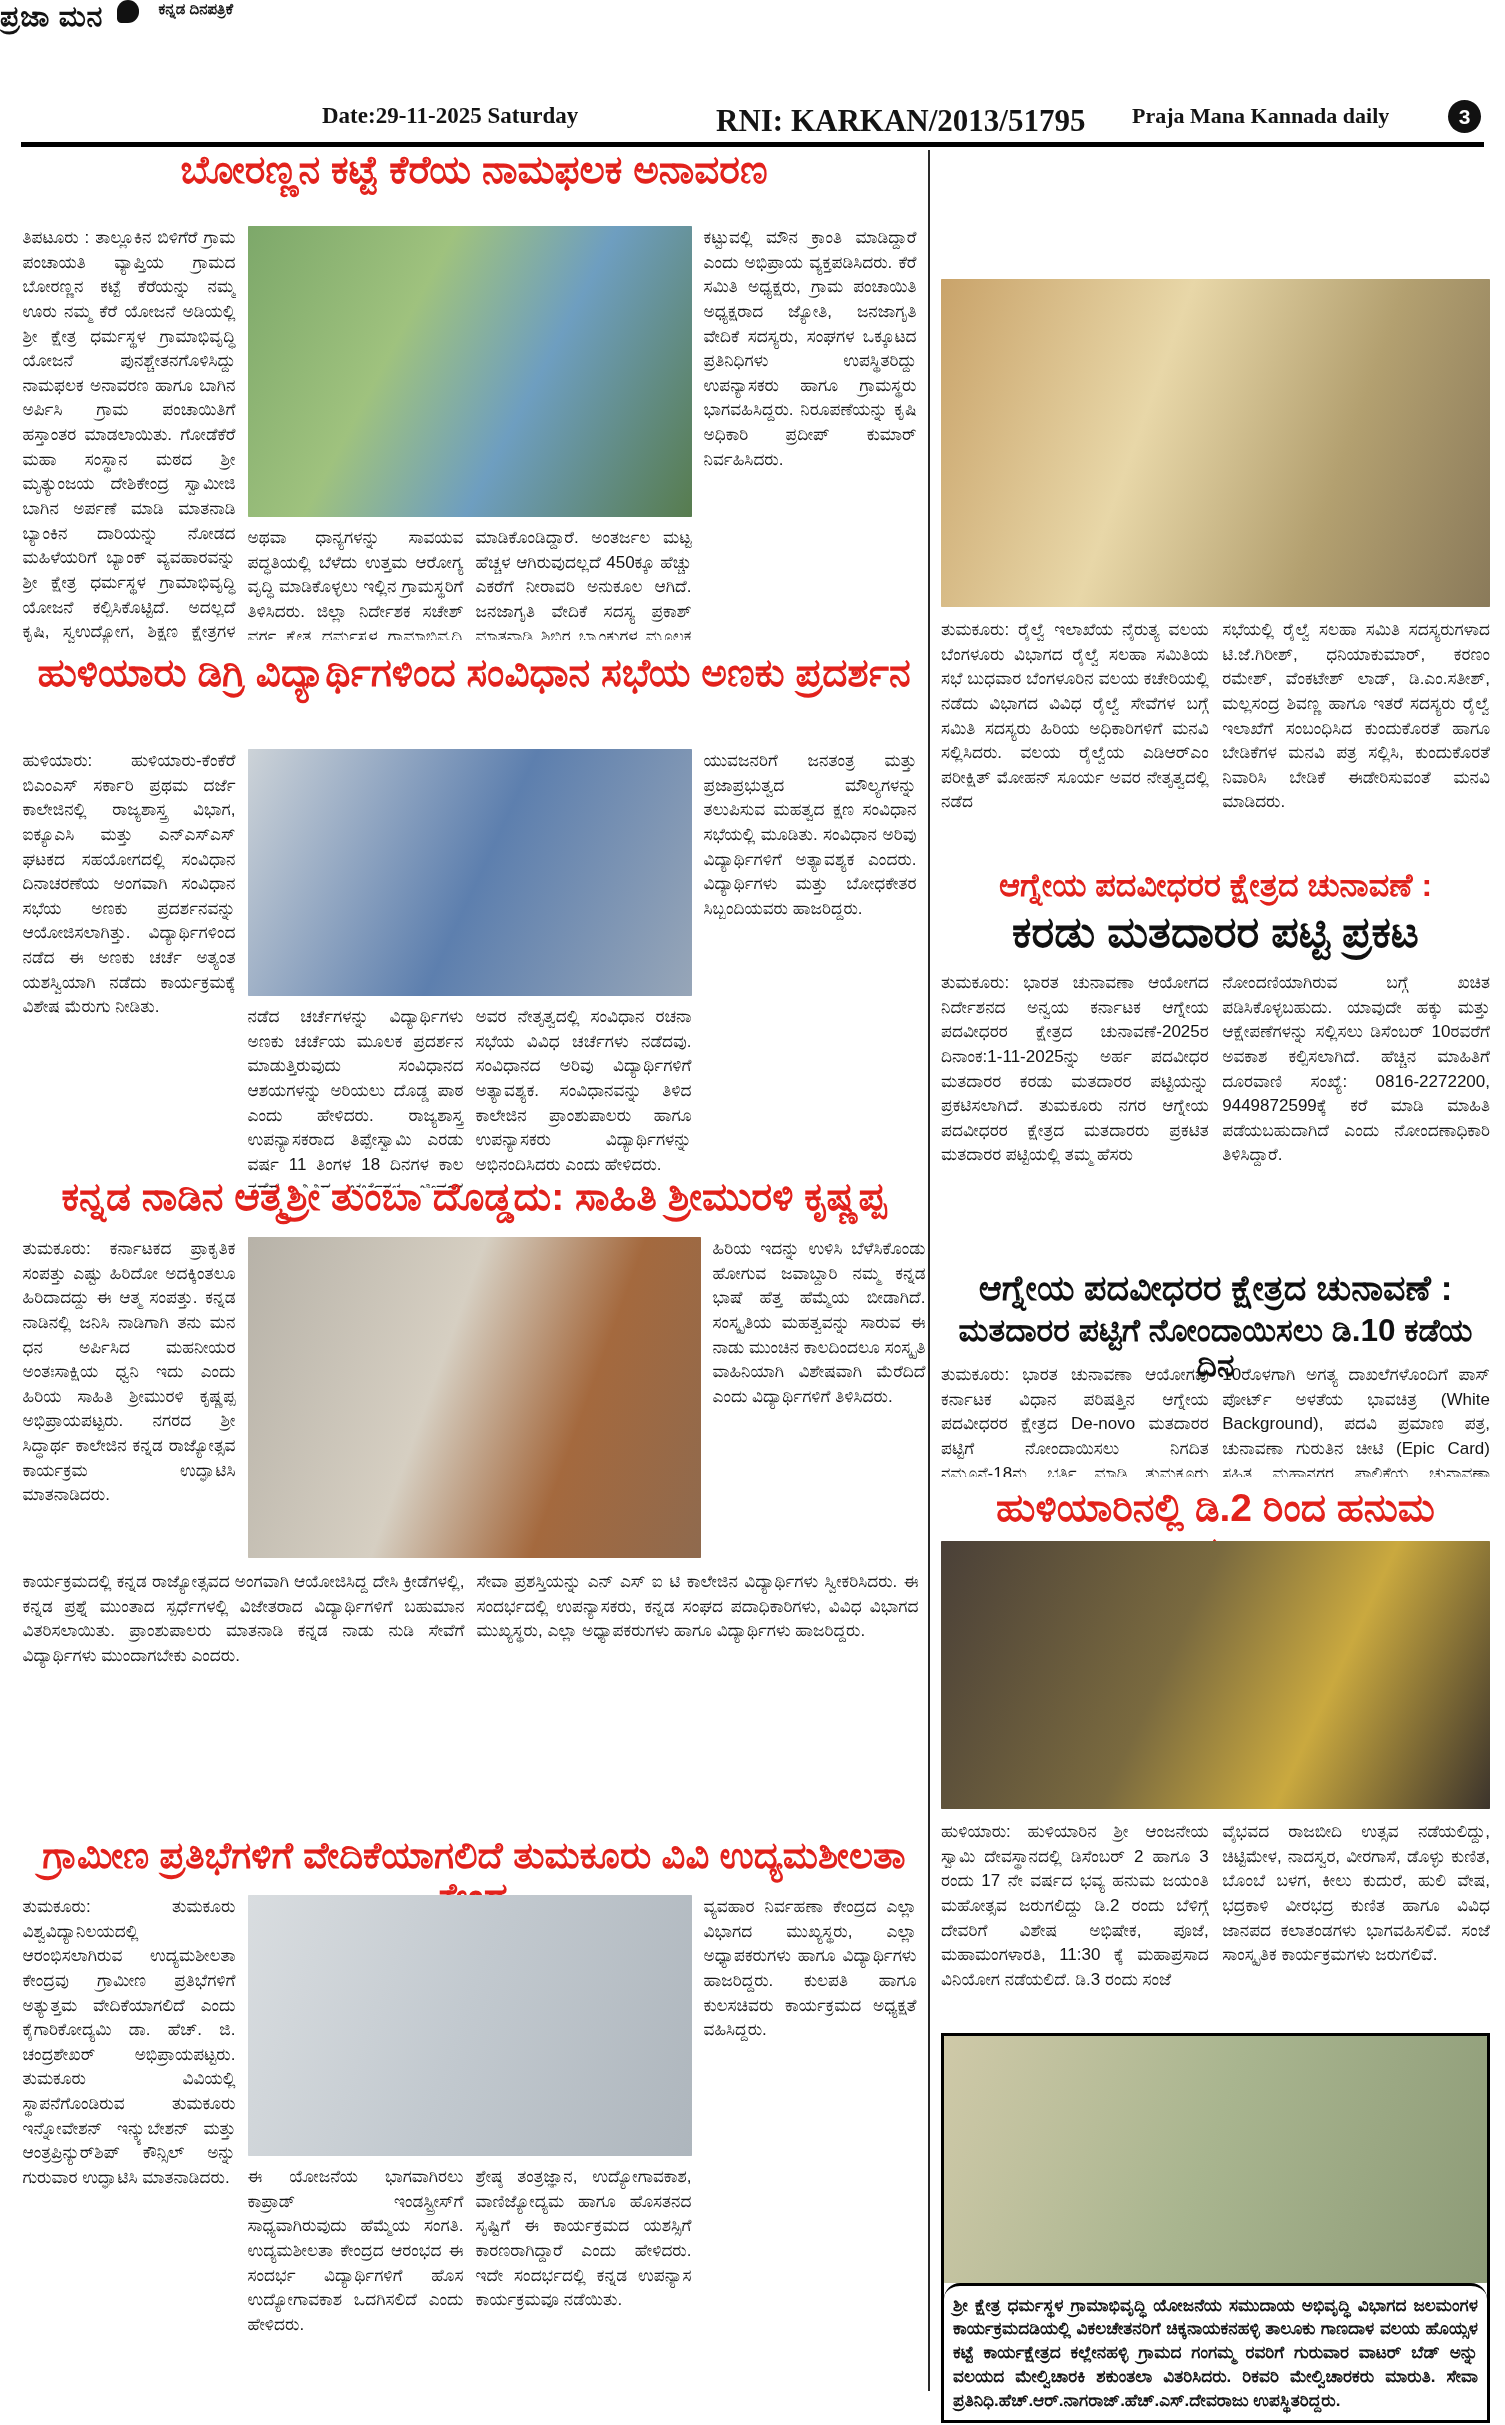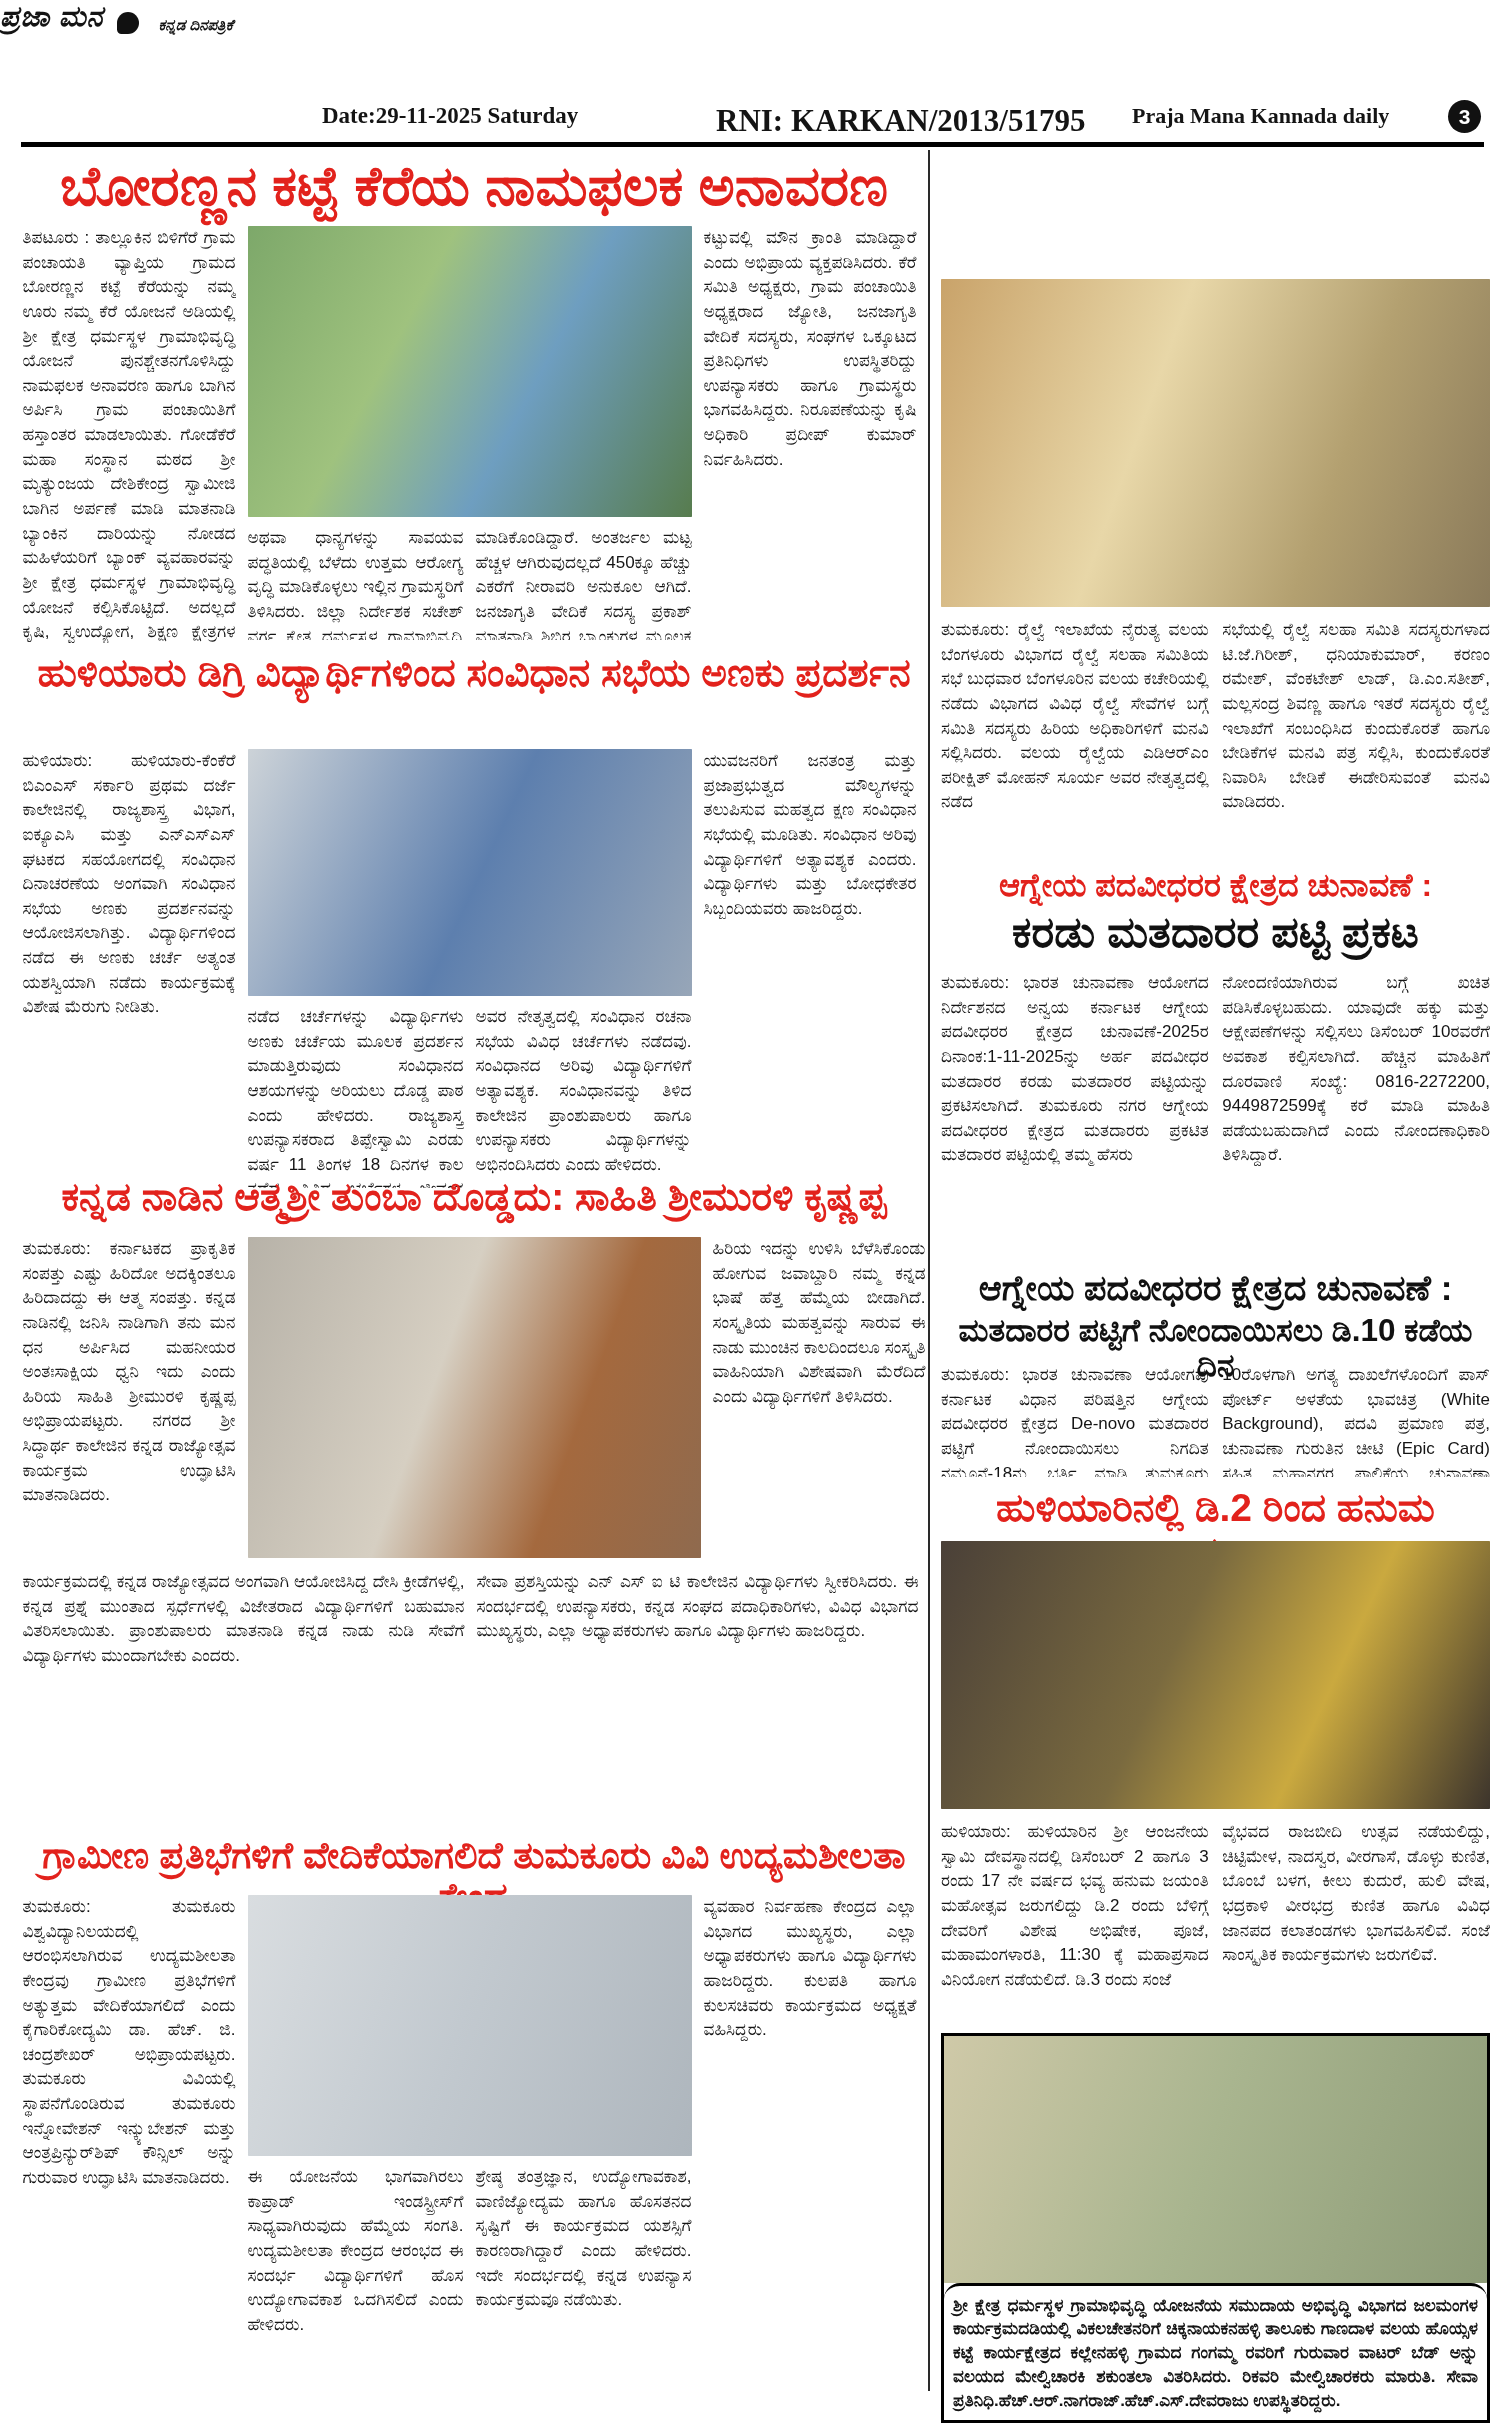--- a/index.html
+++ b/index.html
@@ -1,20 +1,20 @@
 <!DOCTYPE html>
 <html style="font-size:12px"><head>
 <meta charset="utf-8">
 <style>
   html,body{margin:0;padding:0;background:#e9e9e9;}
   .page{position:relative;width:1505px;height:2426px;background:#ffffff;
         font-family:"Liberation Sans","DejaVu Sans",sans-serif;color:#141414;overflow:hidden;}
   
   .hdr-item{position:absolute;top:103px;font-family:"Liberation Serif","DejaVu Serif",serif;font-weight:bold;}
-  .logo{left:27px;top:97px;display:flex;align-items:flex-end;gap:12px;font-style:italic;}
+  .logo{left:27px;top:97px;display:flex;align-items:flex-start;gap:12px;}
   .logo-main{font-size:28.5px;font-weight:bold;letter-spacing:0.7px;}
   .logo-bird{width:22.5px;height:22.5px;border-radius:50% 50% 50% 4.5px;background:#111;display:inline-block;margin:0 1.5px;}
   .logo-sub{font-size:15px;font-weight:bold;margin-left:6px;}
   .hdr-date{left:322px;font-size:23px;}
   .hdr-rni{left:716px;font-size:31px;}
   .hdr-paper{left:1132px;font-size:22px;}
   .page-badge{position:absolute;right:24px;top:100px;width:33px;height:33px;border-radius:50%;
               background:#111;color:#fff;font-size:21px;font-weight:bold;display:flex;align-items:center;justify-content:center;}
   .hdr-rule{position:absolute;left:21px;width:1463px;top:142px;height:5.2px;background:#000;}
   
@@ -45,21 +45,21 @@
     <span class="logo-bird"></span>
     <span class="logo-sub">ಕನ್ನಡ ದಿನಪತ್ರಿಕೆ</span>
   </div>
   <div class="hdr-item hdr-date">Date:29-11-2025 Saturday</div>
   <div class="hdr-item hdr-rni">RNI: KARKAN/2013/51795</div>
   <div class="hdr-item hdr-paper">Praja Mana Kannada daily</div>
   <div class="page-badge">3</div>
   <div class="hdr-rule"></div>
   <div class="vdivider"></div>
 
-  <div class="headline red lb" style="top:156px;font-size:55px;">ಬೋರಣ್ಣನ ಕಟ್ಟೆ ಕೆರೆಯ ನಾಮಫಲಕ ಅನಾವರಣ</div>
+  <div class="headline red lb" style="top:148px;font-size:39px;">ಬೋರಣ್ಣನ ಕಟ್ಟೆ ಕೆರೆಯ ನಾಮಫಲಕ ಅನಾವರಣ</div>
 
   <div class="row lb" style="top:226px;height:417px;">
     <div class="col" style="width:213px;height:417px;">ತಿಪಟೂರು : ತಾಲ್ಲೂಕಿನ ಬಿಳಿಗೆರೆ ಗ್ರಾಮ ಪಂಚಾಯತಿ ವ್ಯಾಪ್ತಿಯ ಗ್ರಾಮದ ಬೋರಣ್ಣನ ಕಟ್ಟೆ ಕೆರೆಯನ್ನು ನಮ್ಮ ಊರು ನಮ್ಮ ಕೆರೆ ಯೋಜನೆ ಅಡಿಯಲ್ಲಿ ಶ್ರೀ ಕ್ಷೇತ್ರ ಧರ್ಮಸ್ಥಳ ಗ್ರಾಮಾಭಿವೃದ್ಧಿ ಯೋಜನೆ ಪುನಶ್ಚೇತನಗೊಳಿಸಿದ್ದು ನಾಮಫಲಕ ಅನಾವರಣ ಹಾಗೂ ಬಾಗಿನ ಅರ್ಪಿಸಿ ಗ್ರಾಮ ಪಂಚಾಯಿತಿಗೆ ಹಸ್ತಾಂತರ ಮಾಡಲಾಯಿತು. ಗೋಡೆಕೆರೆ ಮಹಾ ಸಂಸ್ಥಾನ ಮಠದ ಶ್ರೀ ಮೃತ್ಯುಂಜಯ ದೇಶಿಕೇಂದ್ರ ಸ್ವಾಮೀಜಿ ಬಾಗಿನ ಅರ್ಪಣೆ ಮಾಡಿ ಮಾತನಾಡಿ ಬ್ಯಾಂಕಿನ ದಾರಿಯನ್ನು ನೋಡದ ಮಹಿಳೆಯರಿಗೆ ಬ್ಯಾಂಕ್ ವ್ಯವಹಾರವನ್ನು ಶ್ರೀ ಕ್ಷೇತ್ರ ಧರ್ಮಸ್ಥಳ ಗ್ರಾಮಾಭಿವೃದ್ಧಿ ಯೋಜನೆ ಕಲ್ಪಿಸಿಕೊಟ್ಟಿದೆ. ಅದಲ್ಲದೆ ಕೃಷಿ, ಸ್ವಉದ್ಯೋಗ, ಶಿಕ್ಷಣ ಕ್ಷೇತ್ರಗಳ ಅರಿವನ್ನು ಮೂಡಿಸುತ್ತಿದೆ ಎಂದರು.</div>
     <div class="mid" style="width:444px;">
       <div class="photo" style="width:444px;height:291px;background:linear-gradient(118deg,#7da86a,#9fc27e 35%,#6e9ec0 62%,#577c4e);"></div>
       <div class="mid-cols">
         <div class="col" style="width:216px;height:114px;">ಅಥವಾ ಧಾನ್ಯಗಳನ್ನು ಸಾವಯವ ಪದ್ಧತಿಯಲ್ಲಿ ಬೆಳೆದು ಉತ್ತಮ ಆರೋಗ್ಯ ವೃದ್ಧಿ ಮಾಡಿಕೊಳ್ಳಲು ಇಲ್ಲಿನ ಗ್ರಾಮಸ್ಥರಿಗೆ ತಿಳಿಸಿದರು. ಜಿಲ್ಲಾ ನಿರ್ದೇಶಕ ಸಚೇಶ್ ವರ್ಗ ಕ್ಷೇತ್ರ ಧರ್ಮಸ್ಥಳ ಗ್ರಾಮಾಭಿವೃದ್ಧಿ ಯೋಜನೆಯಿಂದ 960ಕ್ಕೂ ಹೆಚ್ಚಿನ ಕೆರೆಗಳನ್ನು ಅಭಿವೃದ್ಧಿ ಪಡಿಸಲಾಗಿದ್ದು ಇದಕ್ಕಾಗಿ 17300 ಟ್ರ್ಯಾಕ್ಟರ್ ಮಣ್ಣನ್ನು 182 ರೈತರು ತಮ್ಮ ಸ್ವಂತ ಜಮೀನಿಗೆ ಸಾಗಾಟ</div>
         <div class="col" style="width:216px;height:114px;">ಮಾಡಿಕೊಂಡಿದ್ದಾರೆ. ಅಂತರ್ಜಲ ಮಟ್ಟ ಹೆಚ್ಚಳ ಆಗಿರುವುದಲ್ಲದೆ 450ಕ್ಕೂ ಹೆಚ್ಚು ಎಕರೆಗೆ ನೀರಾವರಿ ಅನುಕೂಲ ಆಗಿದೆ. ಜನಜಾಗೃತಿ ವೇದಿಕೆ ಸದಸ್ಯ ಪ್ರಕಾಶ್ ಮಾತನಾಡಿ ಶಿಬಿರ ಬ್ಯಾಂಕುಗಳ ಮೂಲಕ ಆರ್ಥಿಕ ಸಹಕಾರ ಒದಗಿಸಿ ಸದೃಢ ಸಮಾಜ ನಿರ್ಮಾಣ ಮಾಡಲಾಗುತ್ತಿದೆ ಎಂದು ಹೇಳಿದರು.</div>
       </div>
     </div>

